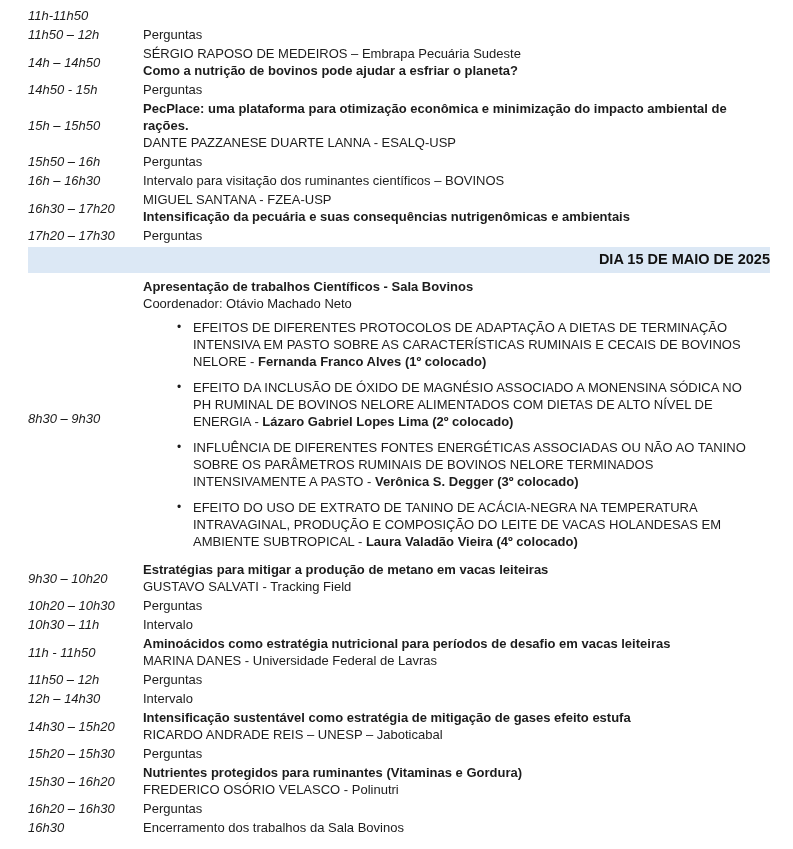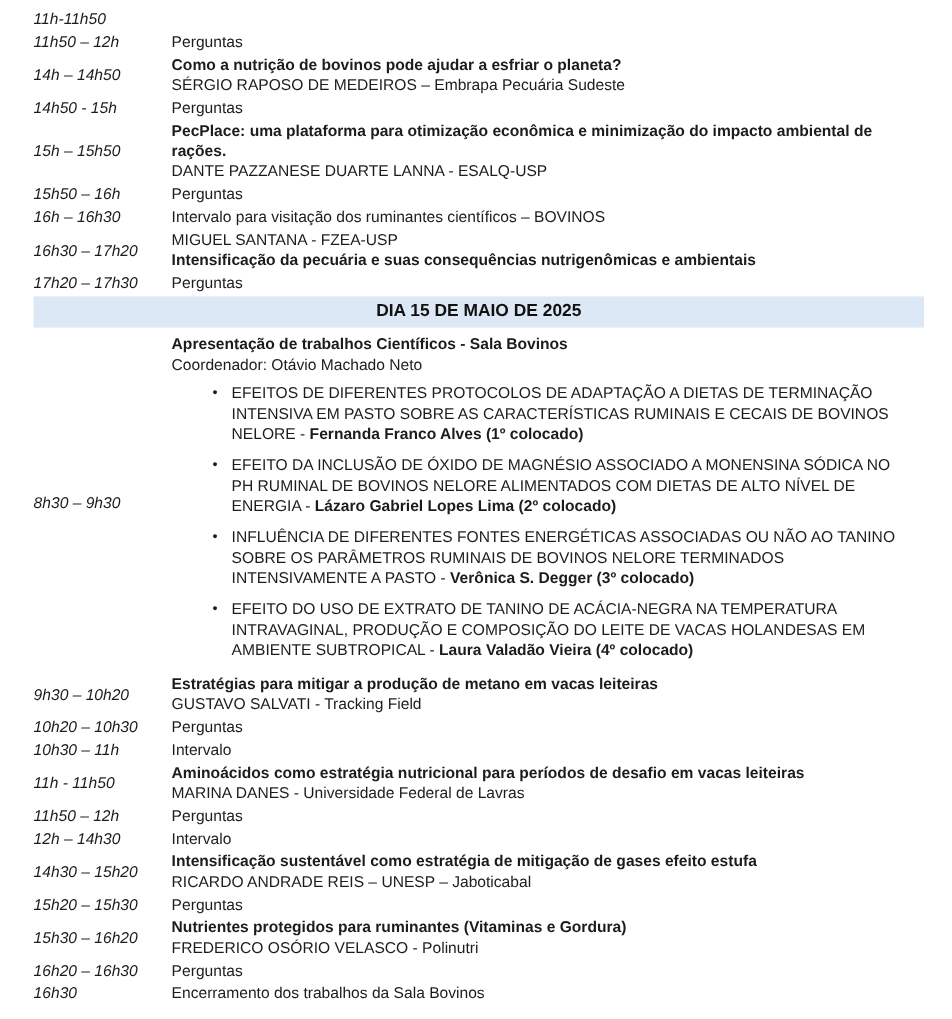--- a/index.html
+++ b/index.html
@@ -27,21 +27,21 @@
   .content-col {
     flex: 1;
     font-size: 13px;
     line-height: 17px;
     max-width: 627px;
   }
   .line.bold { font-weight: bold; }
   .banner {
     width: 742px;
     background: #dce8f5;
-    text-align: center;
+    text-align: right;
     font-weight: bold;
     font-size: 14.5px;
     line-height: 17px;
     padding: 4px 0 5px 0;
     margin: 3px 0 5px 0;
     color: #111111;
   }
   .bullets { margin-top: 7px; }
   .bullet {
     position: relative;
@@ -68,22 +68,22 @@
     </div>
     <div class="row">
       <div class="time-col">11h50 – 12h</div>
       <div class="content-col">
         <div class="line">Perguntas</div>
       </div>
     </div>
     <div class="row">
       <div class="time-col">14h – 14h50</div>
       <div class="content-col">
+        <div class="line">SÉRGIO RAPOSO DE MEDEIROS – Embrapa Pecuária Sudeste</div>
         <div class="line bold">Como a nutrição de bovinos pode ajudar a esfriar o planeta?</div>
-        <div class="line">SÉRGIO RAPOSO DE MEDEIROS – Embrapa Pecuária Sudeste</div>
       </div>
     </div>
     <div class="row">
       <div class="time-col">14h50 - 15h</div>
       <div class="content-col">
         <div class="line">Perguntas</div>
       </div>
     </div>
     <div class="row">
       <div class="time-col">15h – 15h50</div>

